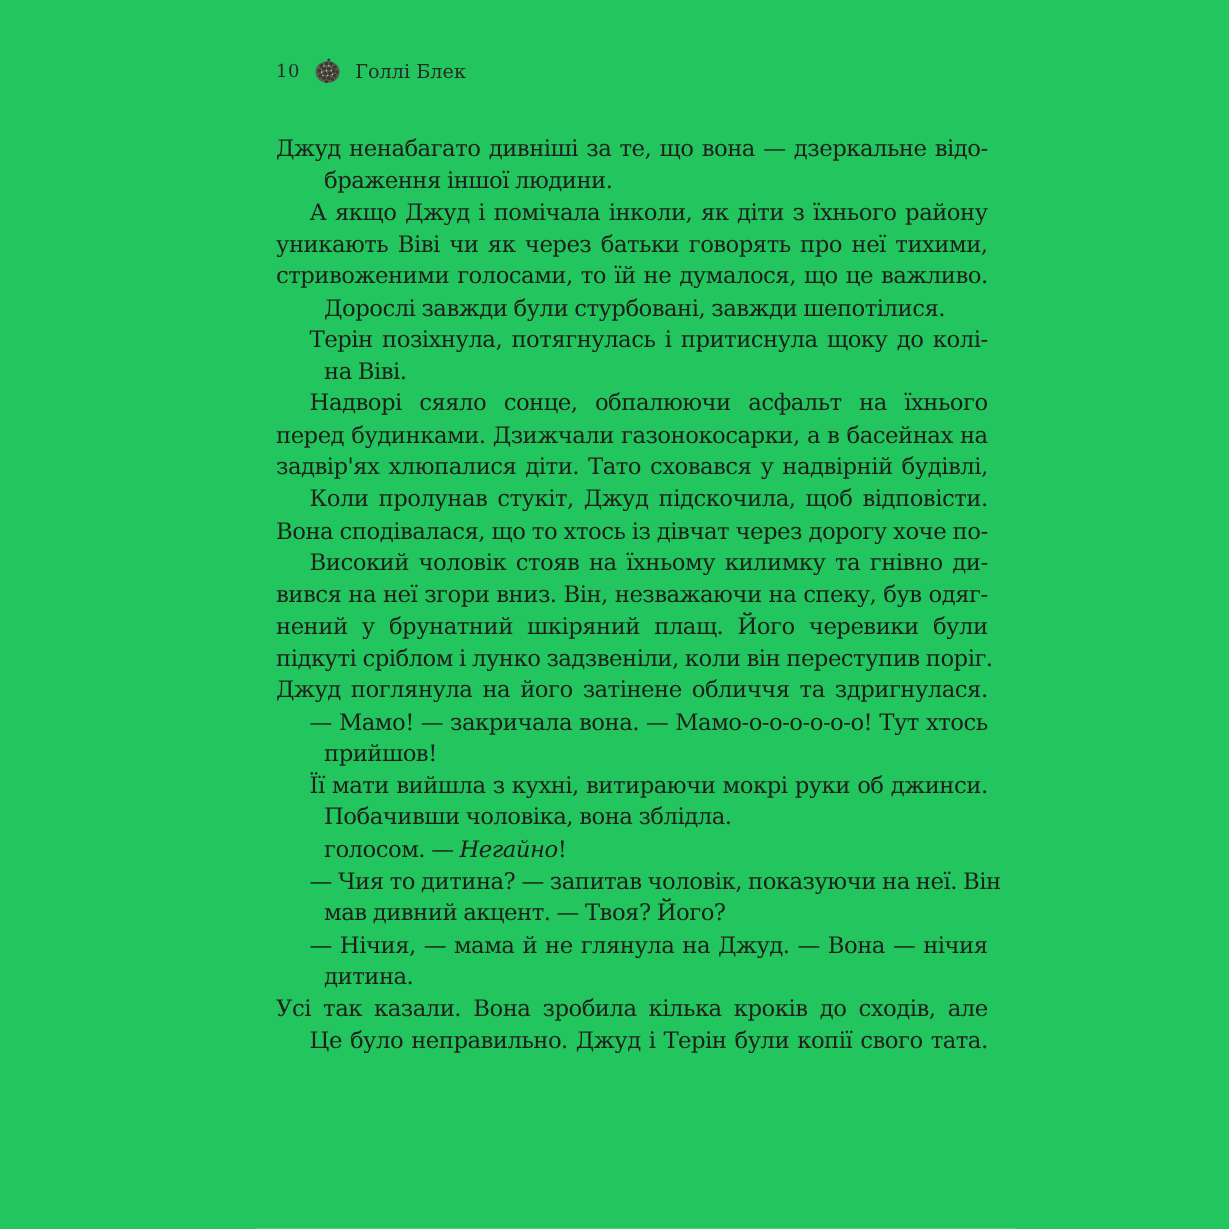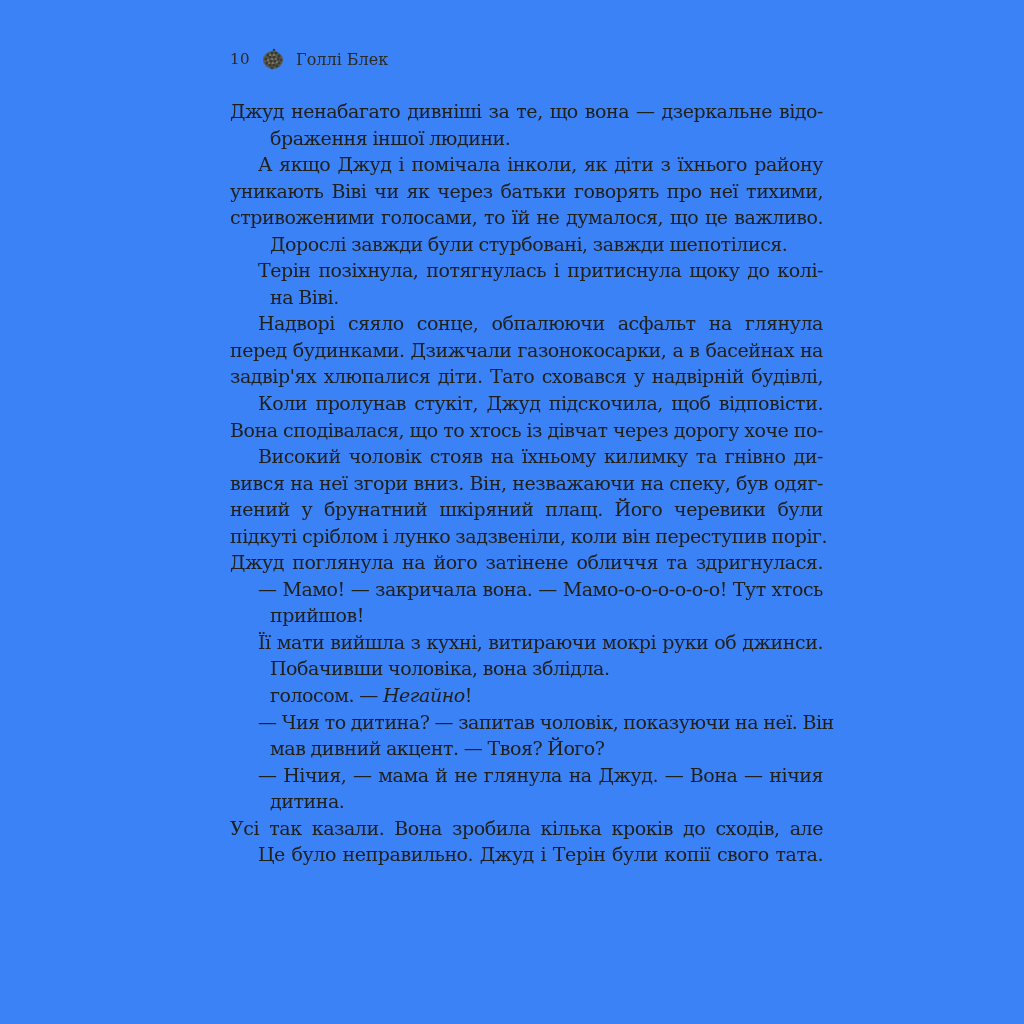--- a/index.html
+++ b/index.html
@@ -7,21 +7,21 @@
       padding: 0;
       width: 1024px;
       height: 1024px;
       background: #ffffff;
       overflow: hidden;
     }
     .page {
       position: absolute;
       left: 0; top: 0;
       width: 1024px; height: 1024px;
-      background: #3b82f6;
+      background: #22c55e;
     }
     .running-head {
       position: absolute;
       left: 230px;
       top: 44px;
       height: 30px;
       display: flex;
       align-items: center;
       font-family: "DejaVu Serif", serif;
       color: #2a2a26;
@@ -36,21 +36,21 @@
       height: 24px;
       margin-right: 12px;
       display: inline-block;
     }
     .author {
       font-size: 16px;
     }
     .text-block {
       position: absolute;
       left: 230px;
-      top: 98px;
+      top: 111px;
       width: 593px;
       font-family: "DejaVu Serif", serif;
       font-size: 19px;
       line-height: 26.55px;
       color: #1f1f1c;
     }
     .line {
       display: block;
       white-space: nowrap;
       text-align: justify;
@@ -115,21 +115,21 @@
 
   <div class="text-block">
     <span class="line">Джуд ненабагато дивніші за те, що вона — дзеркальне відо-</span>
     <span class="line last">браження іншої людини.</span>
     <span class="line indent">А якщо Джуд і помічала інколи, як діти з їхнього району</span>
     <span class="line">уникають Віві чи як через батьки говорять про неї тихими,</span>
     <span class="line">стривоженими голосами, то їй не думалося, що це важливо.</span>
     <span class="line last">Дорослі завжди були стурбовані, завжди шепотілися.</span>
     <span class="line indent">Терін позіхнула, потягнулась і притиснула щоку до колі-</span>
     <span class="line last">на Віві.</span>
-    <span class="line indent">Надворі сяяло сонце, обпалюючи асфальт на глянула</span>
+    <span class="line indent">Надворі сяяло сонце, обпалюючи асфальт на їхнього</span>
     <span class="line">перед будинками. Дзижчали газонокосарки, а в басейнах на</span>
     <span class="line">задвір'ях хлюпалися діти. Тато сховався у надвірній будівлі,</span>
     <span class="line indent">Коли пролунав стукіт, Джуд підскочила, щоб відповісти.</span>
     <span class="line">Вона сподівалася, що то хтось із дівчат через дорогу хоче по-</span>
     <span class="line indent">Високий чоловік стояв на їхньому килимку та гнівно ди-</span>
     <span class="line">вився на неї згори вниз. Він, незважаючи на спеку, був одяг-</span>
     <span class="line">нений у брунатний шкіряний плащ. Його черевики були</span>
     <span class="line">підкуті сріблом і лунко задзвеніли, коли він переступив поріг.</span>
     <span class="line">Джуд поглянула на його затінене обличчя та здригнулася.</span>
     <span class="line indent">— Мамо! — закричала вона. — Мамо-о-о-о-о-о-о! Тут хтось</span>

